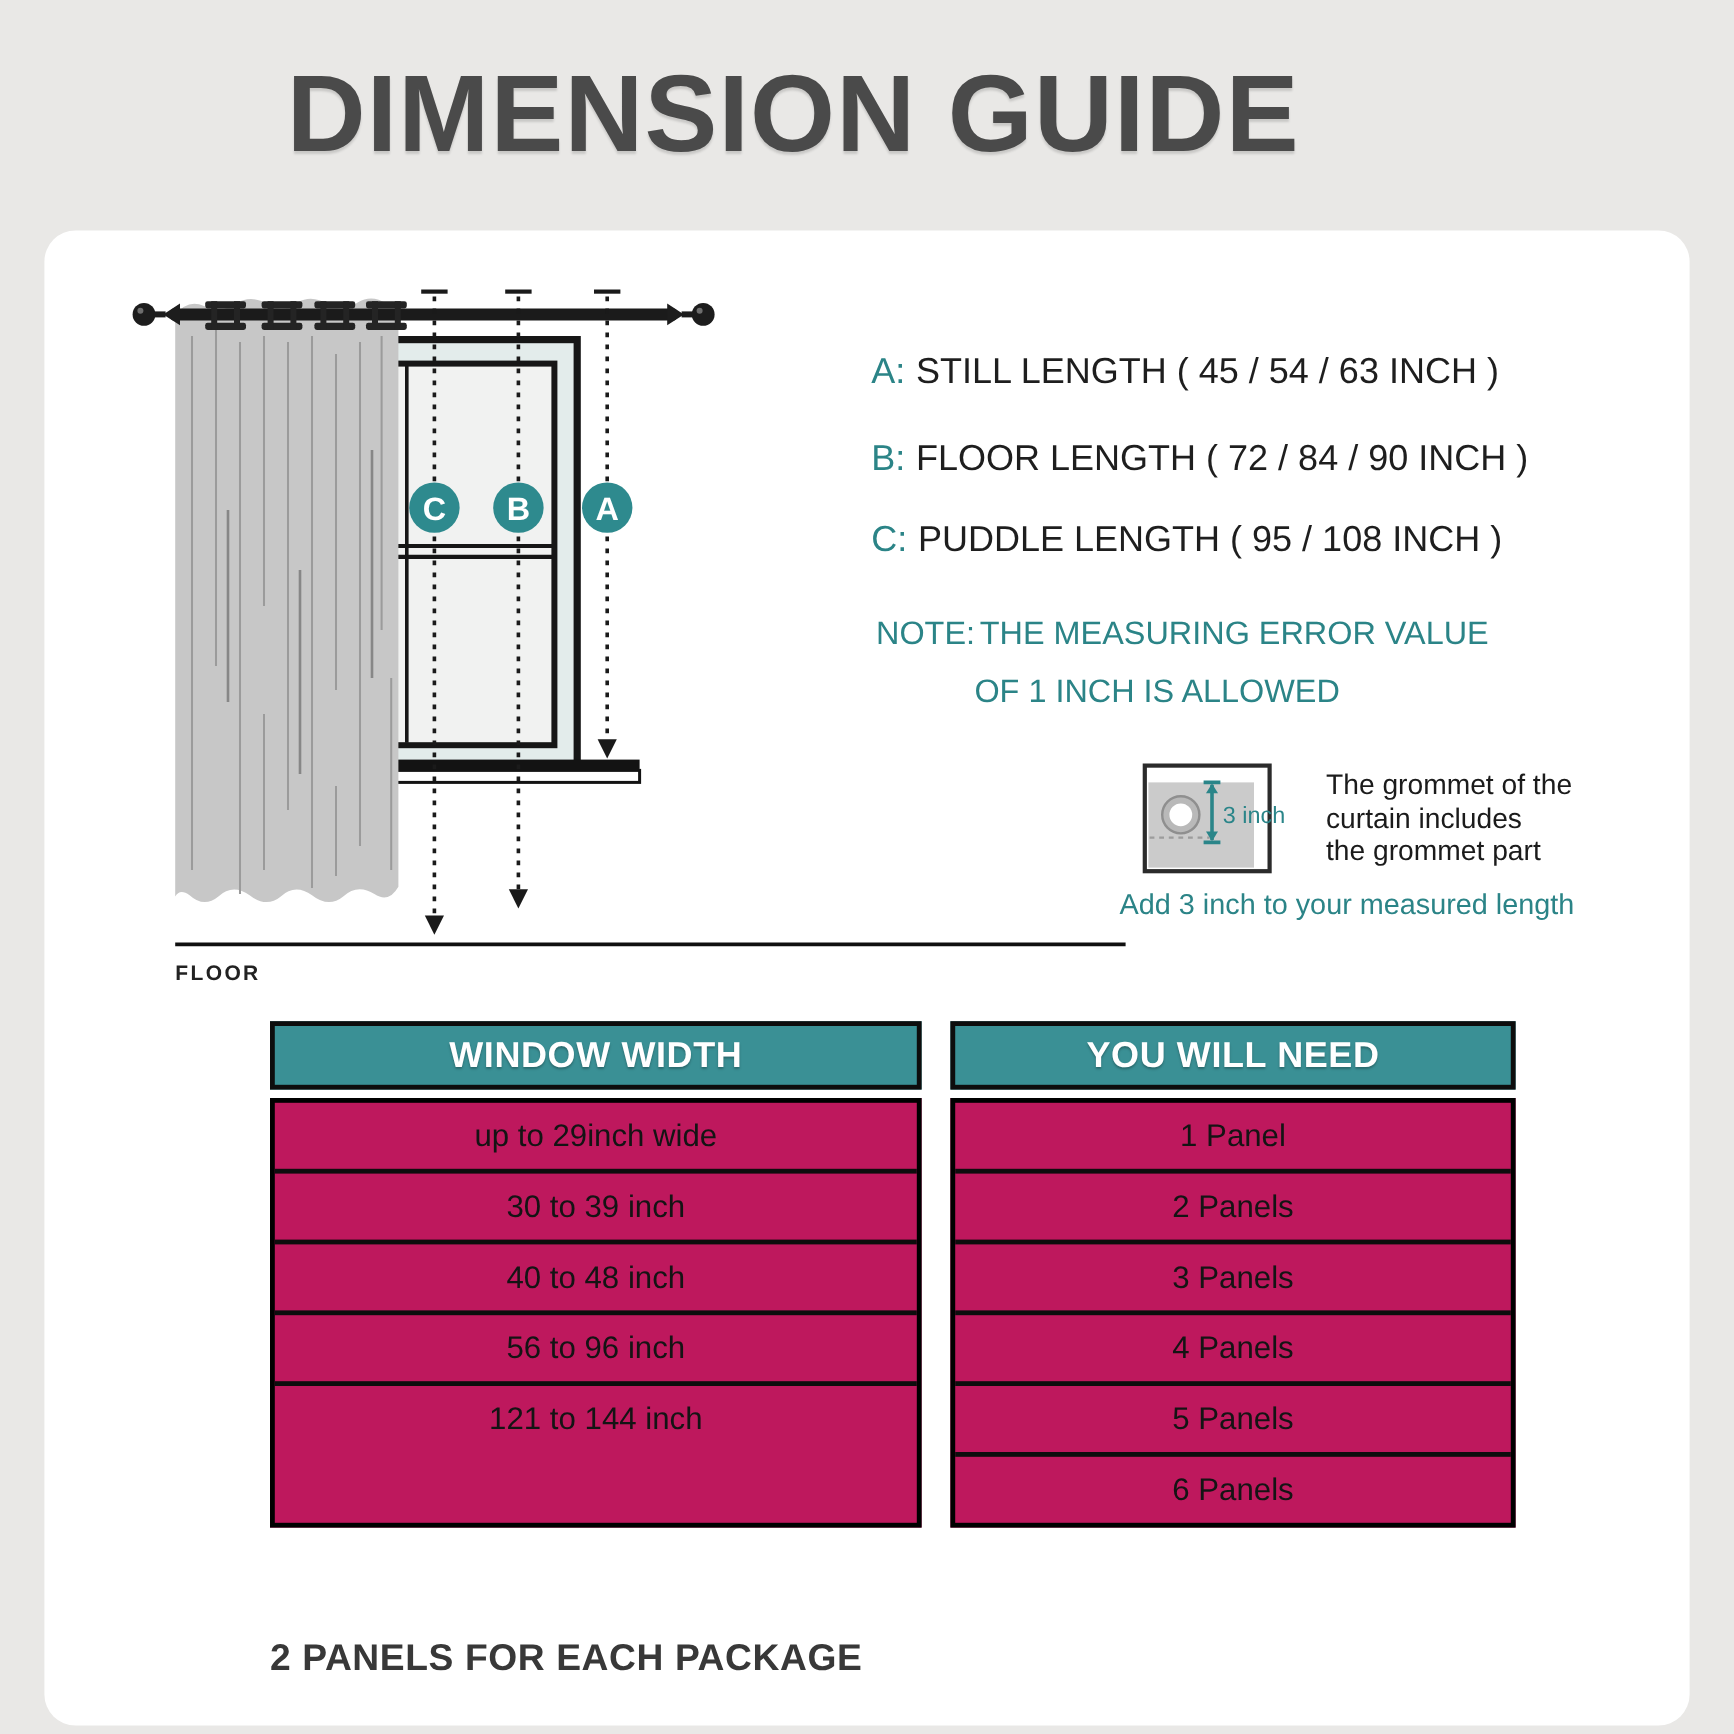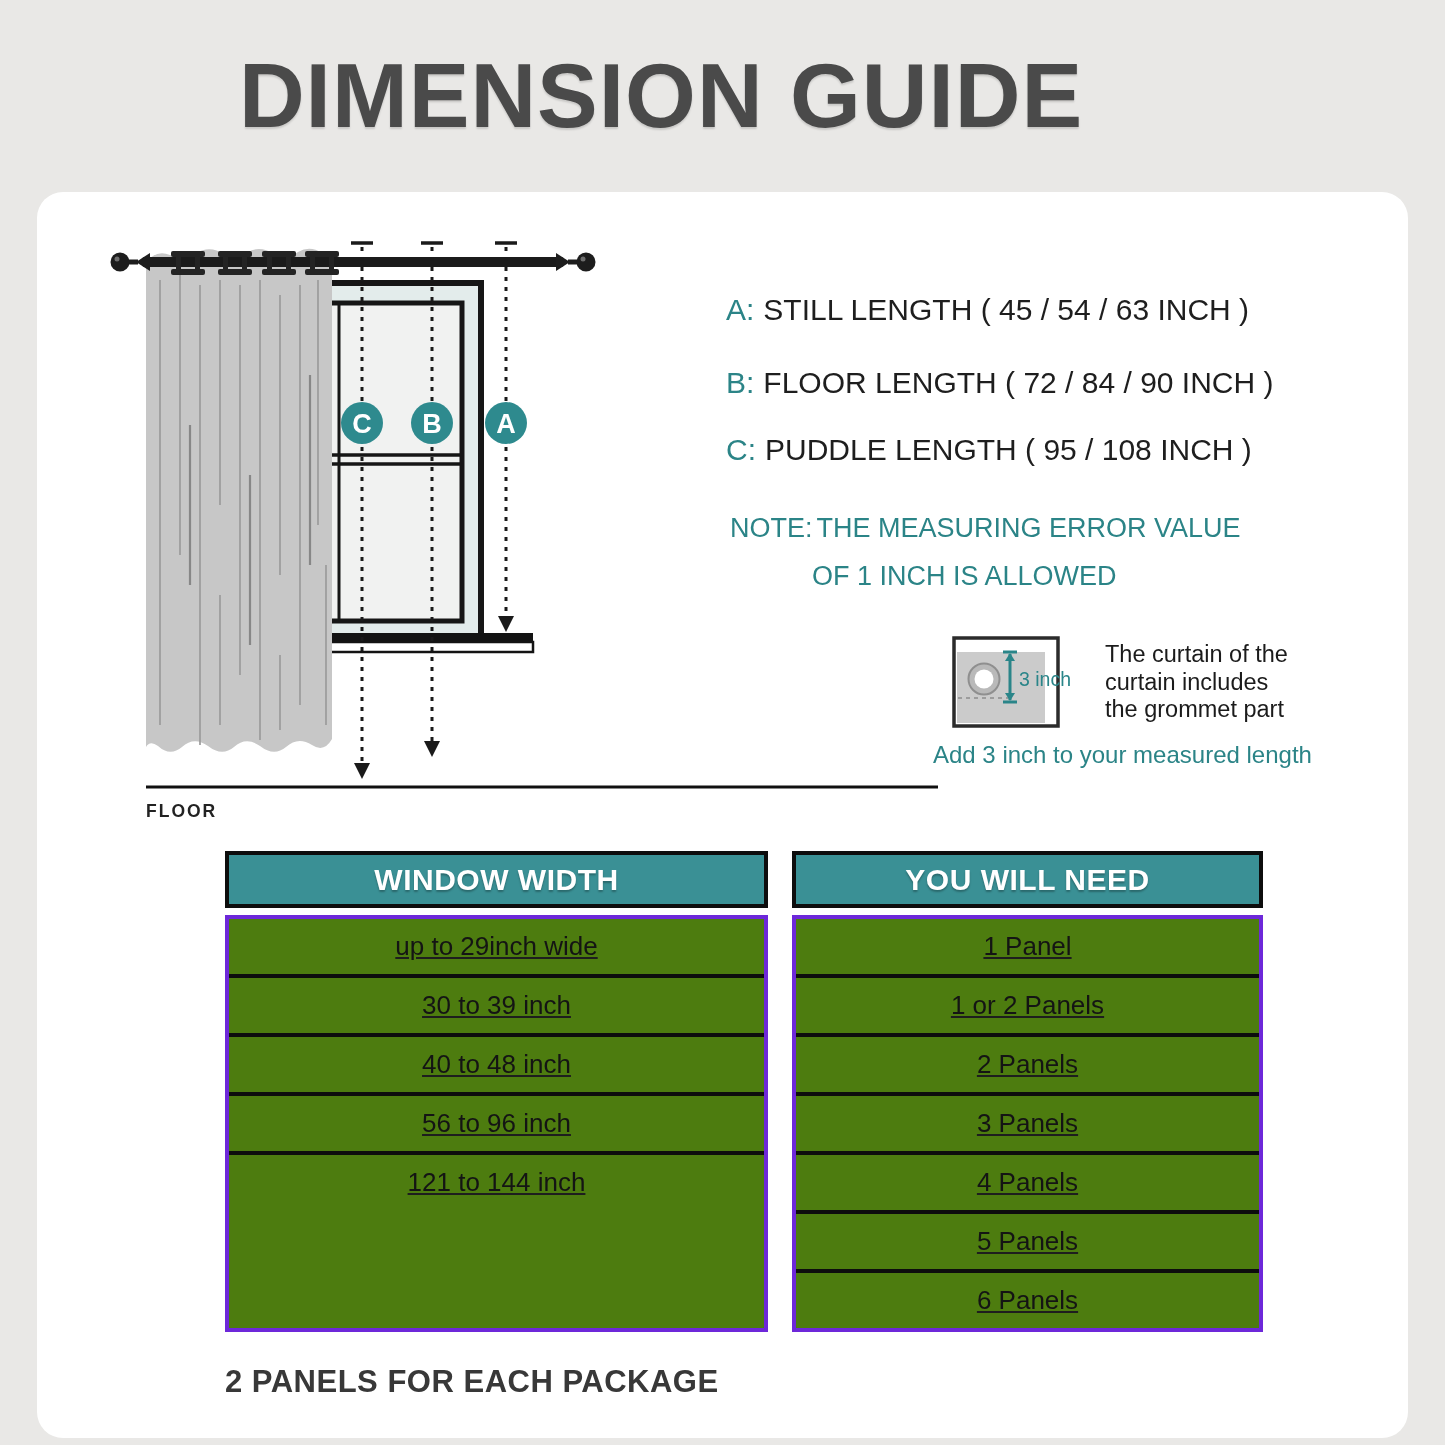--- a/index.html
+++ b/index.html
@@ -44,21 +44,21 @@
     display:grid;grid-template-columns:543px 471px;column-gap:24px;row-gap:7px;
   }
   .th{
     height:57px;background:#3a9095;border:4px solid #0d0d0d;
     display:flex;align-items:center;justify-content:center;
     color:#ffffff;font-size:30px;font-weight:700;letter-spacing:0.5px;
     text-shadow:0 2px 2px rgba(0,0,0,0.28);
     box-sizing:border-box;
   }
   .tbody{
-    border:4px solid #6d28d9;background:#4d7c0f;box-sizing:border-box;text-decoration:underline;
+    border:4px solid #000000;background:#be185d;box-sizing:border-box;
   }
   .tr{
     height:55px;display:flex;align-items:center;justify-content:center;
     font-size:26px;font-weight:500;color:#141414;white-space:nowrap;
   }
   .tr + .tr{border-top:4px solid #0d0d0d;}
   .package-note{
     position:absolute;left:225px;top:1364px;
     font-size:31px;font-weight:700;color:#383838;letter-spacing:0.5px;
     white-space:nowrap;
@@ -208,40 +208,39 @@
     <line x1="60" y1="20" x2="60" y2="66"></line>
     <line x1="53" y1="18" x2="67" y2="18"></line>
     <line x1="53" y1="68" x2="67" y2="68"></line>
     <polygon points="55,27 65,27 60,19" stroke="none"></polygon>
     <polygon points="55,59 65,59 60,67" stroke="none"></polygon>
   </g>
   <text x="69" y="52" font-size="19.5" font-weight="500" fill="#2a8589">3 inch</text>
 </svg>
 
 <div class="grommet-desc">
-  <div>The curtain of the</div>
+  <div>The grommet of the</div>
   <div>curtain includes</div>
   <div>the grommet part</div>
 </div>
 <div class="grommet-add-note">Add 3 inch to your measured length</div>
 
 <div class="panels-table">
   <div class="th">WINDOW WIDTH</div>
   <div class="th">YOU WILL NEED</div>
 
   <div class="tbody">
     <div class="tr">up to 29inch wide</div>
     <div class="tr">30 to 39 inch</div>
     <div class="tr">40 to 48 inch</div>
     <div class="tr">56 to 96 inch</div>
     <div class="tr">121 to 144 inch</div>
   </div>
   <div class="tbody">
     <div class="tr">1 Panel</div>
-    <div class="tr">1 or 2 Panels</div>
     <div class="tr">2 Panels</div>
     <div class="tr">3 Panels</div>
     <div class="tr">4 Panels</div>
     <div class="tr">5 Panels</div>
     <div class="tr">6 Panels</div>
   </div>
 </div>
 
 <div class="package-note">2 PANELS FOR EACH PACKAGE</div>
 

